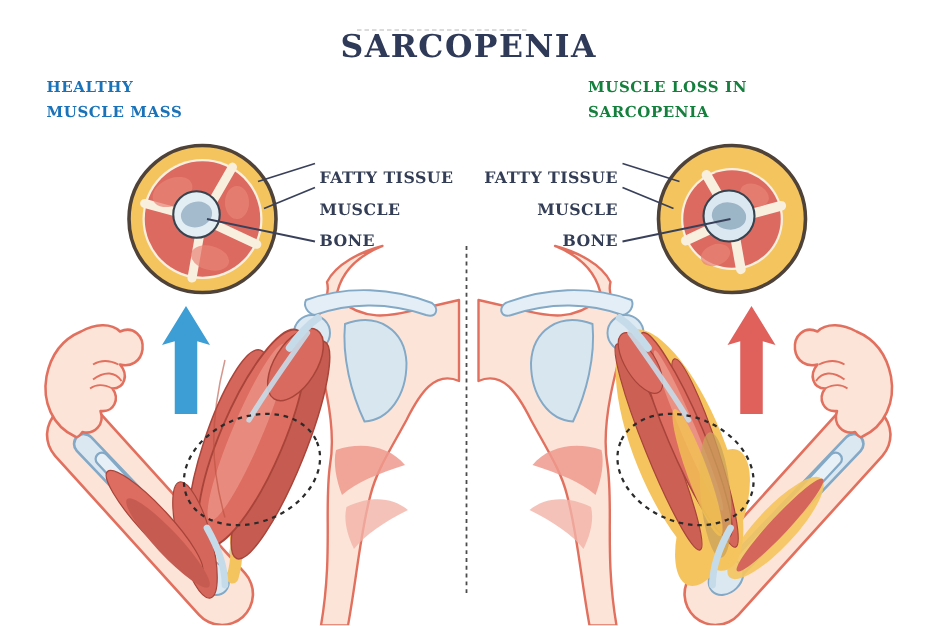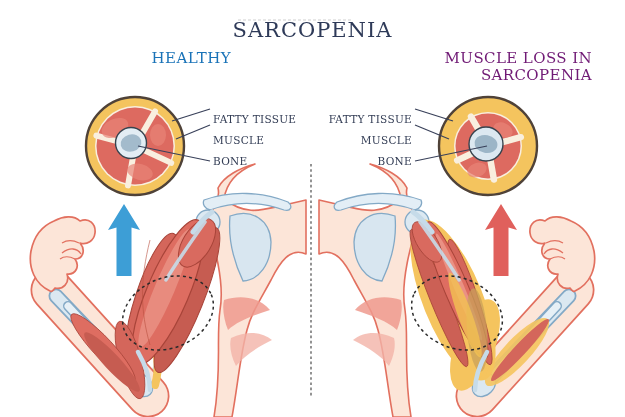--- a/index.html
+++ b/index.html
@@ -1,28 +1,28 @@
 <!DOCTYPE html>
 <html><head>
 <meta charset="utf-8">
 <style>
   html,body{margin:0;padding:0;background:#fff;}
   #canvas{
     position:relative;width:625px;height:417px;background:#ffffff;
     font-family:"DejaVu Serif","Liberation Serif",serif;overflow:hidden;
   }
   #gfx{position:absolute;left:0;top:0;}
-  .txt{position:absolute;font-weight:400;white-space:nowrap;}
+  .txt{position:absolute;font-weight:700;white-space:nowrap;}
   .title{
     left:0;top:18px;width:625px;text-align:center;
     font-size:21px;letter-spacing:1px;color:#2e3a58;
   }
-  .heading{line-height:17px;text-align:right;font-size:15px;letter-spacing:.4px;}
+  .heading{line-height:17px;text-align:left;font-size:10px;letter-spacing:.4px;}
   .heading-left{left:31px;top:50px;width:200px;color:#1a73b8;}
-  .heading-right{left:372px;top:50px;width:220px;color:#701a75;}
+  .heading-right{left:392px;top:50px;width:220px;color:#15803d;}
   .lbl{font-size:10.5px;color:#333d55;letter-spacing:.3px;}
   .lbl-l{left:213px;text-align:left;}
   .lbl-r{left:302px;width:110px;text-align:right;}
   .lbl-row1{top:113px;} .lbl-row2{top:119px;margin-top:15px;} .lbl-row3{top:155px;}
 </style>
 </head>
 <body>
 
 <div id="canvas">
 
@@ -160,20 +160,21 @@
       <use href="#focus-ellipse"></use>
     </g>
 
     <line x1="311" y1="164" x2="311" y2="396" stroke="#4b4b4b" stroke-width="1.2" stroke-dasharray="2.6 2.6"></line>
   </svg>
 
   <div class="txt title">SARCOPENIA</div>
 
   <div class="txt heading heading-left">
     <span>HEALTHY</span><br>
+    <span>MUSCLE MASS</span>
   </div>
 
   <div class="txt heading heading-right">
     <span>MUSCLE LOSS IN</span><br>
     <span>SARCOPENIA</span>
   </div>
 
   <div class="txt lbl lbl-l lbl-row1">FATTY TISSUE</div>
   <div class="txt lbl lbl-l lbl-row2">MUSCLE</div>
   <div class="txt lbl lbl-l lbl-row3">BONE</div>

